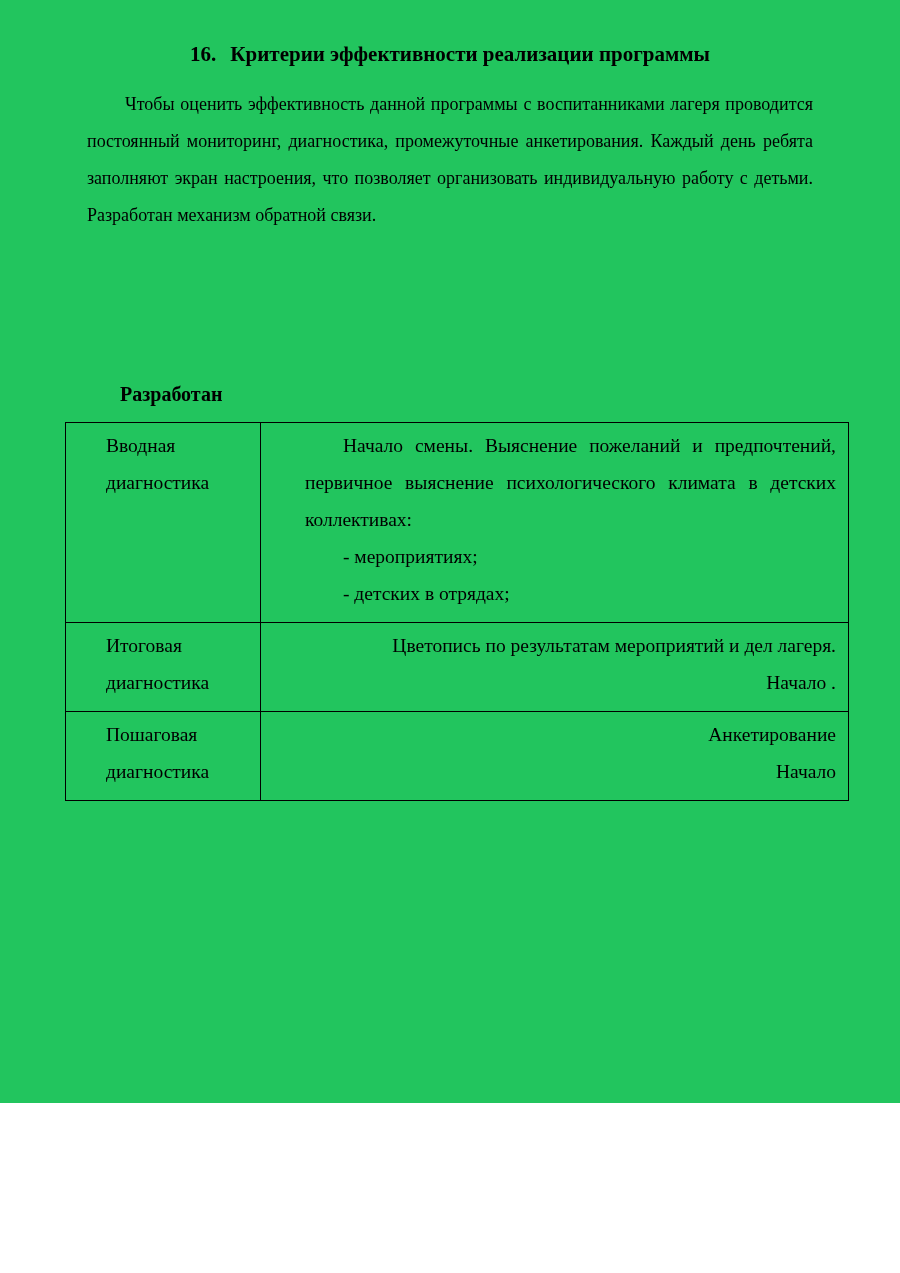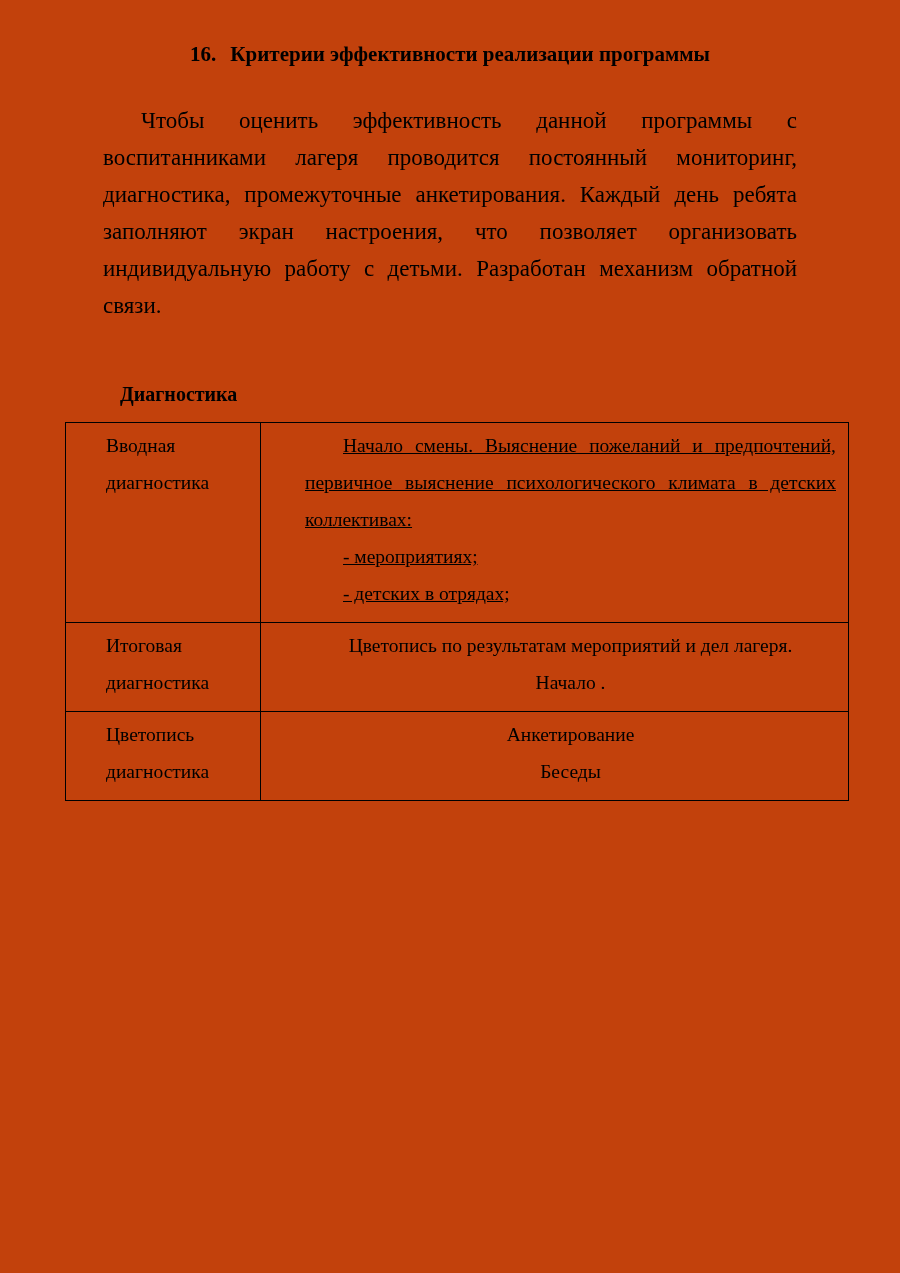--- a/index.html
+++ b/index.html
@@ -11,23 +11,23 @@
     width: 900px;
     height: 1273px;
     font-family: "Liberation Serif", "DejaVu Serif", serif;
     color: #000000;
     -webkit-font-smoothing: antialiased;
   }
 
   .page {
     position: relative;
     width: 900px;
-    height: 1273px;
+    height: 1103px;
     box-sizing: border-box;
-    background: #c2410c;
+    background: #22c55e;
     overflow: hidden;
   }
 
   .doc-heading {
     position: absolute;
     left: 87px;
     top: 40px;
     width: 726px;
     font-size: 21px;
     font-weight: bold;
@@ -40,22 +40,22 @@
   }
 
   .body-block {
     position: absolute;
     left: 87px;
     top: 86px;
     width: 726px;
   }
 
   p.para {
-    margin: 16px;
-    font-size: 23px;
+    margin: 0;
+    font-size: 18px;
     line-height: 37px;
     text-align: justify;
     text-justify: inter-word;
     text-indent: 38px;
     hyphens: none;
   }
   p.para.last-line-left {
     text-align-last: left;
   }
 
@@ -91,25 +91,24 @@
   }
   .cell-left-inner {
     padding: 4px 8px 10px 40px;
   }
   .cell-right-inner {
     padding: 4px 12px 10px 44px;
   }
   .cell-right-inner.justify p {
     text-align: justify;
     text-justify: inter-word;
-    text-decoration: underline;
   }
   .cell-right-inner p {
     margin: 0;
-    text-align: center;
+    text-align: right;
   }
   .cell-right-inner p.indent-first {
     text-indent: 38px;
   }
   .cell-right-inner p.last-left {
     text-align-last: left;
   }
   .bullet-line {
     margin: 0;
     padding-left: 38px;
@@ -124,21 +123,21 @@
 <div class="page">
 
   <div class="doc-heading">
     <span class="num">16.</span><span>Критерии эффективности реализации программы</span>
   </div>
 
   <div class="body-block">
     <p class="para last-line-left">Чтобы оценить эффективность данной программы с воспитанниками лагеря проводится постоянный мониторинг, диагностика, промежуточные анкетирования. Каждый день ребята заполняют экран настроения, что позволяет организовать индивидуальную работу с детьми. Разработан механизм обратной связи.</p>
   </div>
 
-  <div class="section-heading">Диагностика</div>
+  <div class="section-heading">Разработан</div>
 
   <table class="diag-table">
     <tbody>
       <tr>
         <td class="col-left row-1-left">
           <div class="cell-left-inner">Вводная диагностика</div>
         </td>
         <td class="col-right">
           <div class="cell-right-inner justify">
             <p class="indent-first last-left">Начало смены. Выяснение пожеланий и предпочтений, первичное выяснение психологического климата в детских коллективах:</p>
@@ -153,25 +152,25 @@
         </td>
         <td class="col-right">
           <div class="cell-right-inner">
             <p>Цветопись по результатам мероприятий и дел лагеря.</p>
             <p>Начало .</p>
           </div>
         </td>
       </tr>
       <tr>
         <td class="col-left">
-          <div class="cell-left-inner">Цветопись диагностика</div>
+          <div class="cell-left-inner">Пошаговая диагностика</div>
         </td>
         <td class="col-right">
           <div class="cell-right-inner">
             <p>Анкетирование</p>
-            <p>Беседы</p>
+            <p>Начало</p>
           </div>
         </td>
       </tr>
     </tbody>
   </table>
 
 </div>
 
 </body></html>

